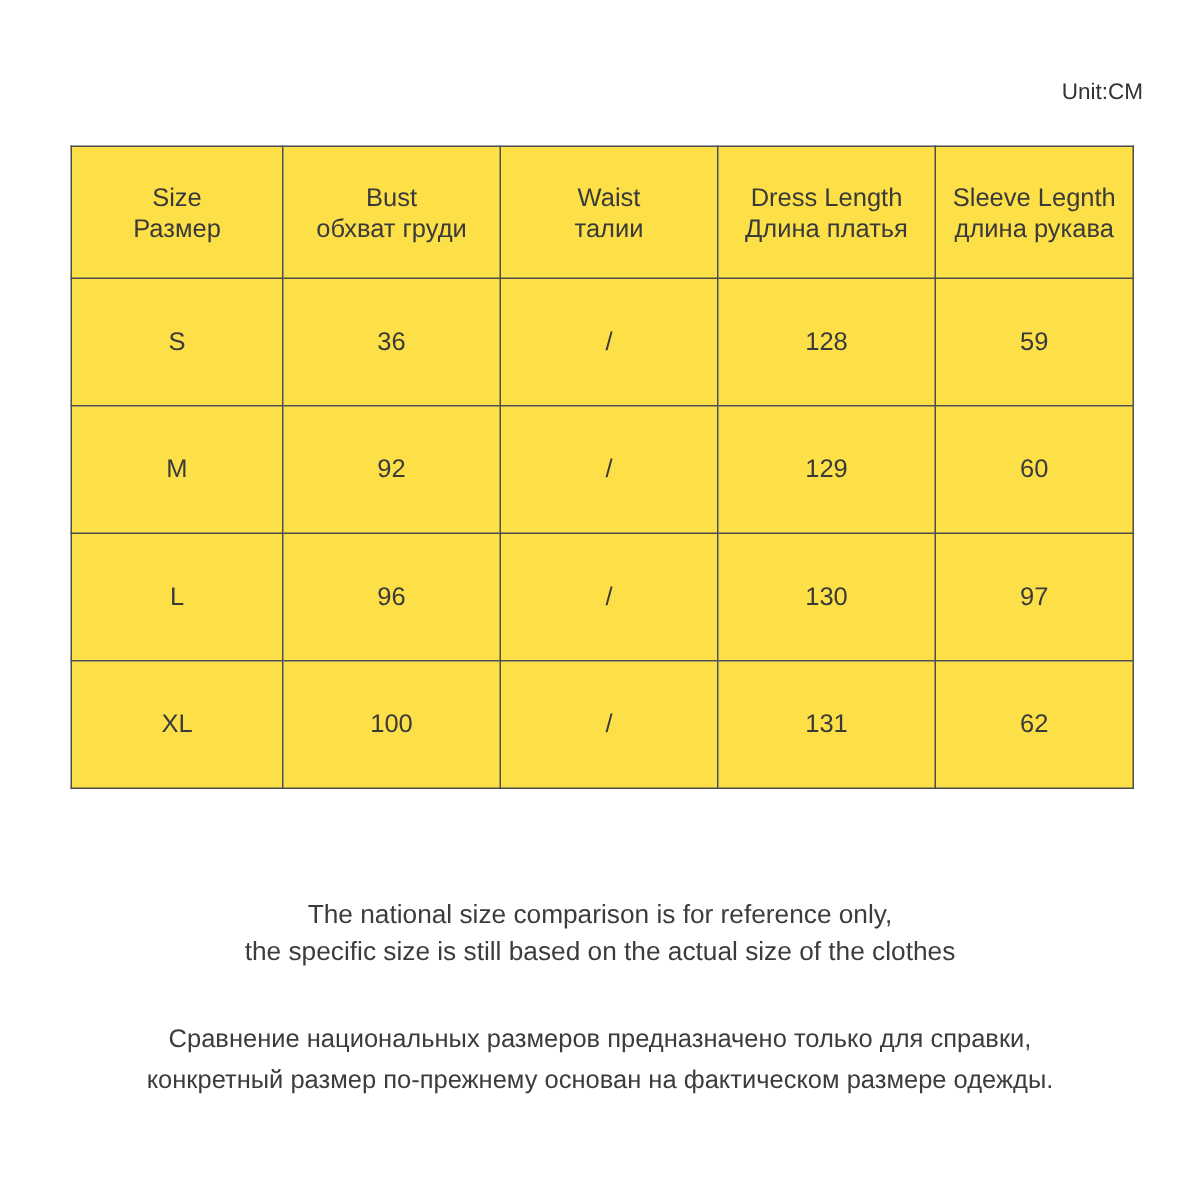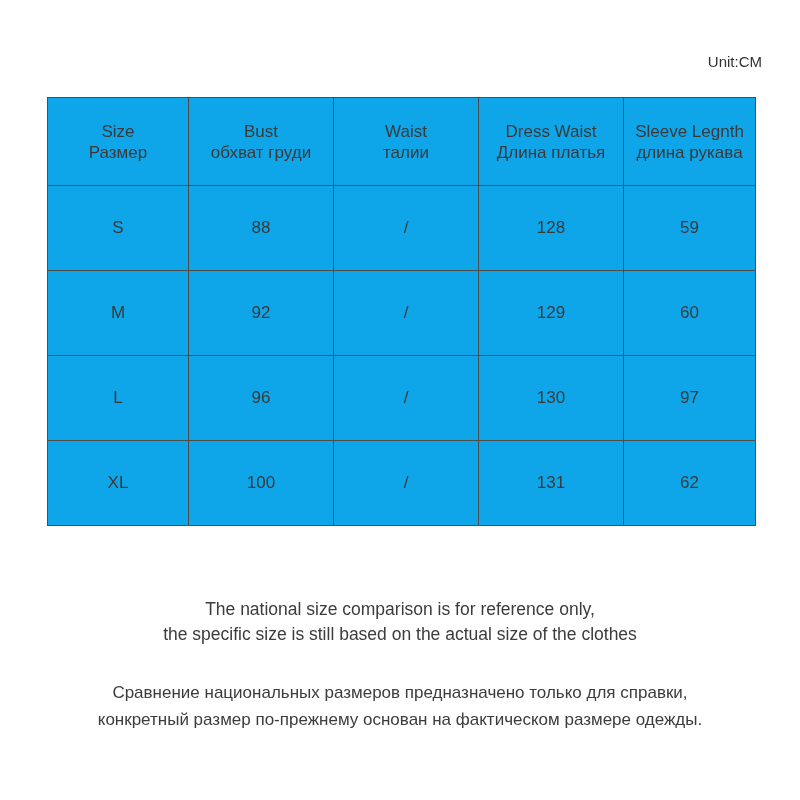--- a/index.html
+++ b/index.html
@@ -28,21 +28,21 @@
     border-collapse: collapse;
     table-layout: fixed;
     color: #3a3a3a;
   }
   table.size-table th, table.size-table td {
     border: 1.5px solid #4d4d4d;
     text-align: center;
     vertical-align: middle;
     font-weight: 400;
     font-size: 17px;
-    background: #0ea5e9;
+    background: #fde047;
   }
   table.size-table th { height: 88px; line-height: 21px; }
   table.size-table td { height: 85px; }
   .col-size { width: 141px; }
   .col-bust { width: 145px; }
   .col-waist { width: 145px; }
   .col-dress { width: 145px; }
   .col-sleeve { width: 132px; }
 
   .note {
@@ -79,33 +79,33 @@
         </th>
         <th>
           <div>Bust</div>
           <div>обхват груди</div>
         </th>
         <th>
           <div>Waist</div>
           <div>талии</div>
         </th>
         <th>
-          <div>Dress Waist</div>
+          <div>Dress Length</div>
           <div>Длина платья</div>
         </th>
         <th>
           <div>Sleeve Legnth</div>
           <div>длина рукава</div>
         </th>
       </tr>
     </thead>
     <tbody>
       <tr>
         <td>S</td>
-        <td>88</td>
+        <td>36</td>
         <td>/</td>
         <td>128</td>
         <td>59</td>
       </tr>
       <tr>
         <td>M</td>
         <td>92</td>
         <td>/</td>
         <td>129</td>
         <td>60</td>

